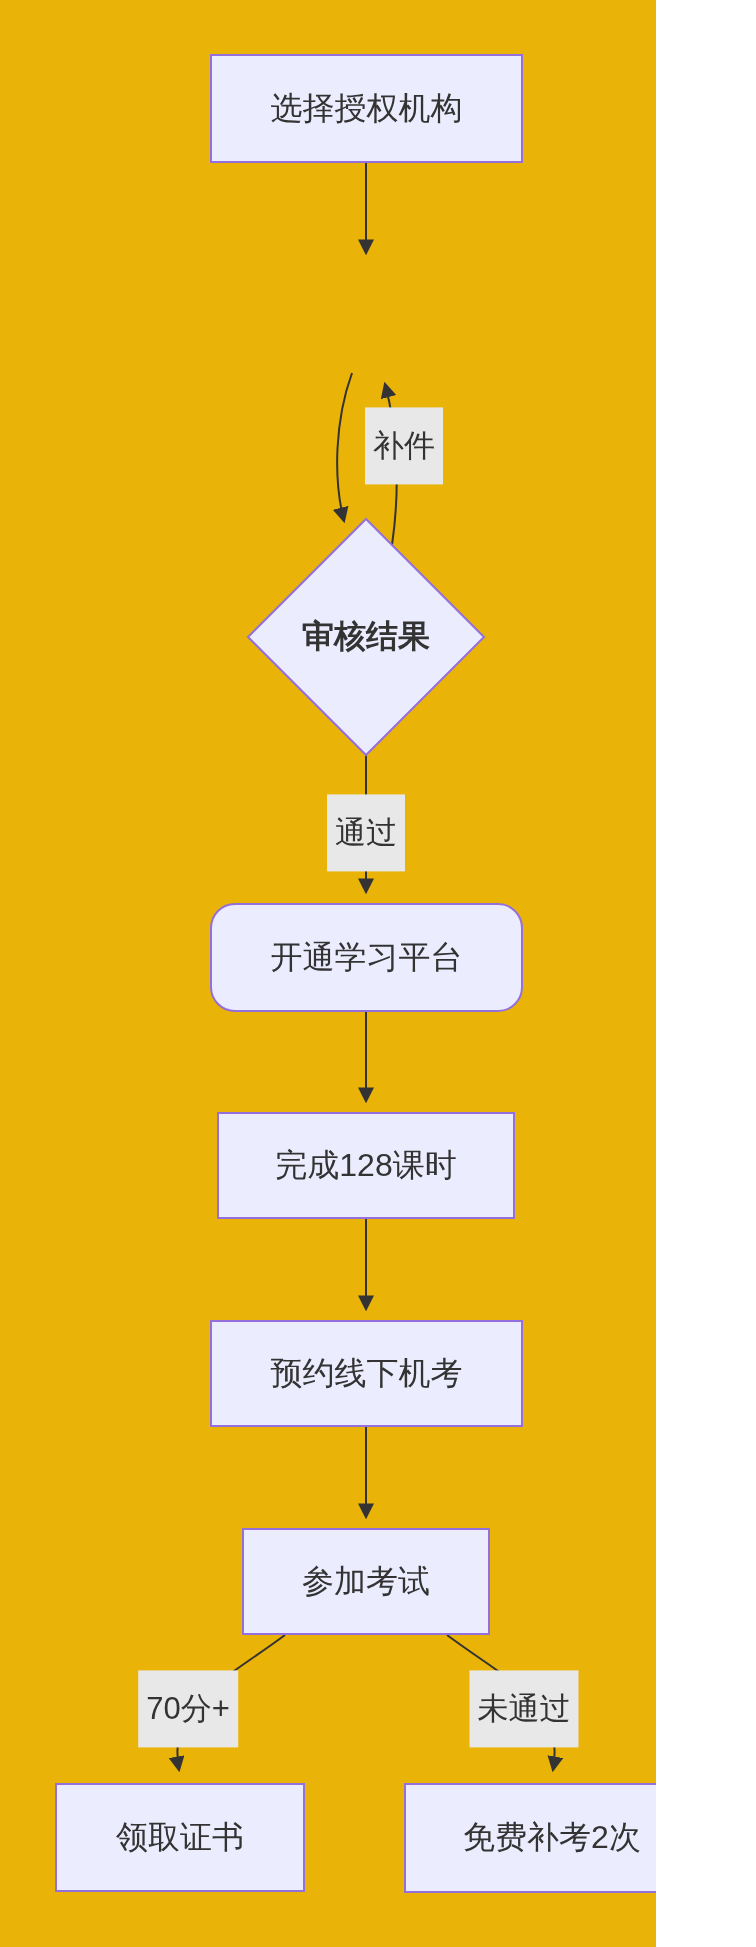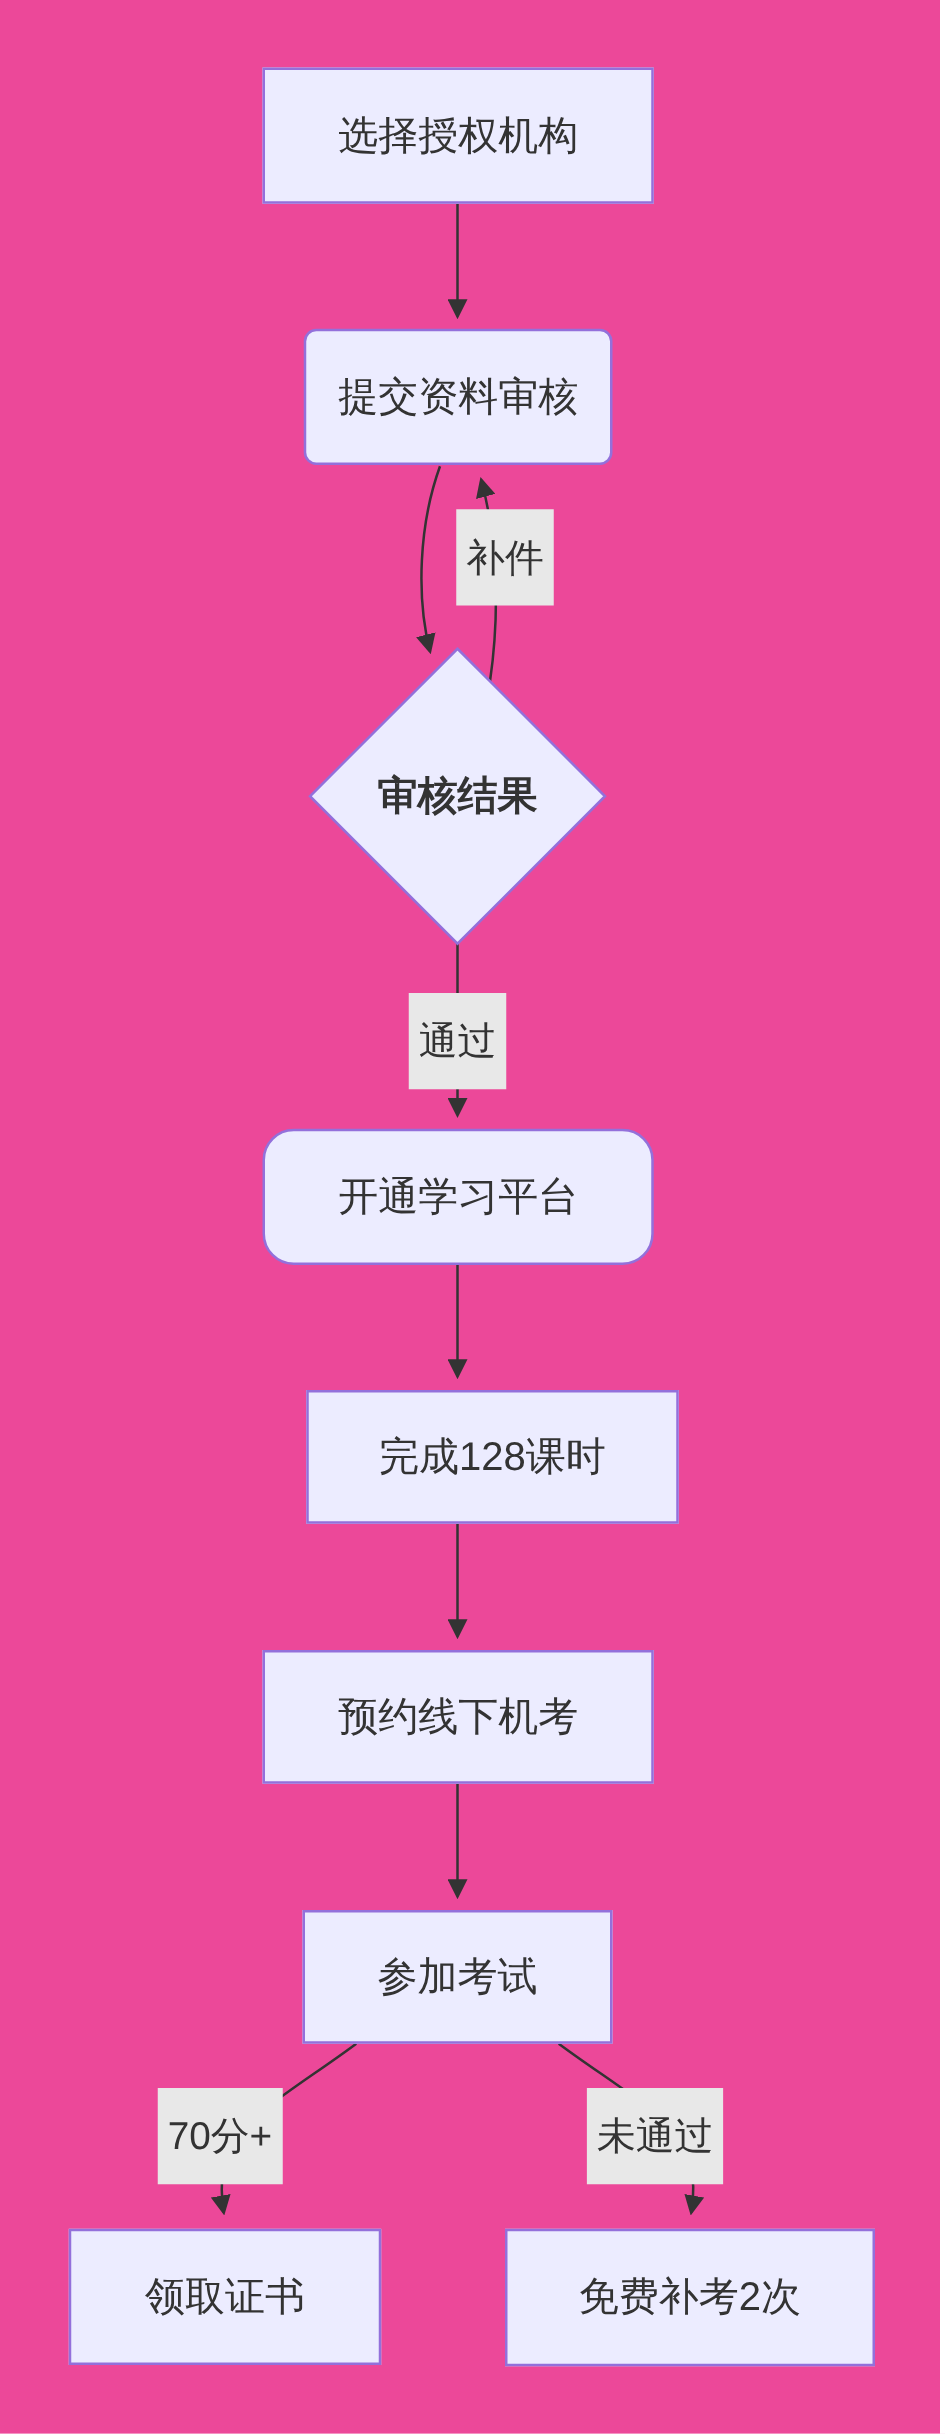--- a/index.html
+++ b/index.html
@@ -2,23 +2,23 @@
 <html><head>
 <meta charset="utf-8">
 <style>
   html, body {
     margin: 0;
     padding: 0;
     background: #ffffff;
   }
   #canvas {
     position: relative;
-    width: 752px;
+    width: 656px;
     height: 1947px;
-    background: #ec4899;
+    background: #eab308;
     font-family: "Liberation Sans", "DejaVu Sans", sans-serif;
     overflow: hidden;
   }
   #edge-layer {
     position: absolute;
     left: 0;
     top: 0;
     width: 756px;
     height: 1947px;
   }
@@ -96,33 +96,30 @@
 
     <path class="edge" d="M447,1635 C494,1670 546,1698 552,1727 C556,1747 555,1759 553,1770" marker-end="url(#arrowhead)"></path>
 
     <polygon class="diamond-shape" points="366,519 484,637 366,755 248,637"></polygon>
   </svg>
 
   <div class="node" style="left:210px; top:54px; width:313px; height:109px;">
     <span>选择授权机构</span>
   </div>
 
-  <div class="node rounded" style="left:243px; top:263px; width:247px; height:109px;">
-    <span>提交资料审核</span>
-  </div>
 
   <div class="diamond-label" style="left:366px; top:637px;font-weight:bold;">
     <span>审核结果</span>
   </div>
 
   <div class="node" style="left:210px; top:903px; width:313px; height:109px;border-radius:25px;">
     <span>开通学习平台</span>
   </div>
 
-  <div class="node" style="left:217px; top:1112px; width:298px; height:107px;margin-left:28px;">
+  <div class="node" style="left:217px; top:1112px; width:298px; height:107px;">
     <span>完成128课时</span>
   </div>
 
   <div class="node" style="left:210px; top:1320px; width:313px; height:107px;">
     <span>预约线下机考</span>
   </div>
 
   <div class="node" style="left:242px; top:1528px; width:248px; height:107px;">
     <span>参加考试</span>
   </div>
@@ -132,17 +129,17 @@
   </div>
 
   <div class="node" style="left:404px; top:1783px; width:296px; height:110px;">
     <span>免费补考2次</span>
   </div>
 
   <div class="edge-label" style="left:404px; top:446px;">补件</div>
 
   <div class="edge-label" style="left:366px; top:833px;">通过</div>
 
-  <div class="edge-label" style="left:176px; top:1709px;">70分+</div>
+  <div class="edge-label" style="left:188px; top:1709px;">70分+</div>
 
   <div class="edge-label" style="left:524px; top:1709px;">未通过</div>
 
 </div>
 
 </body></html>

